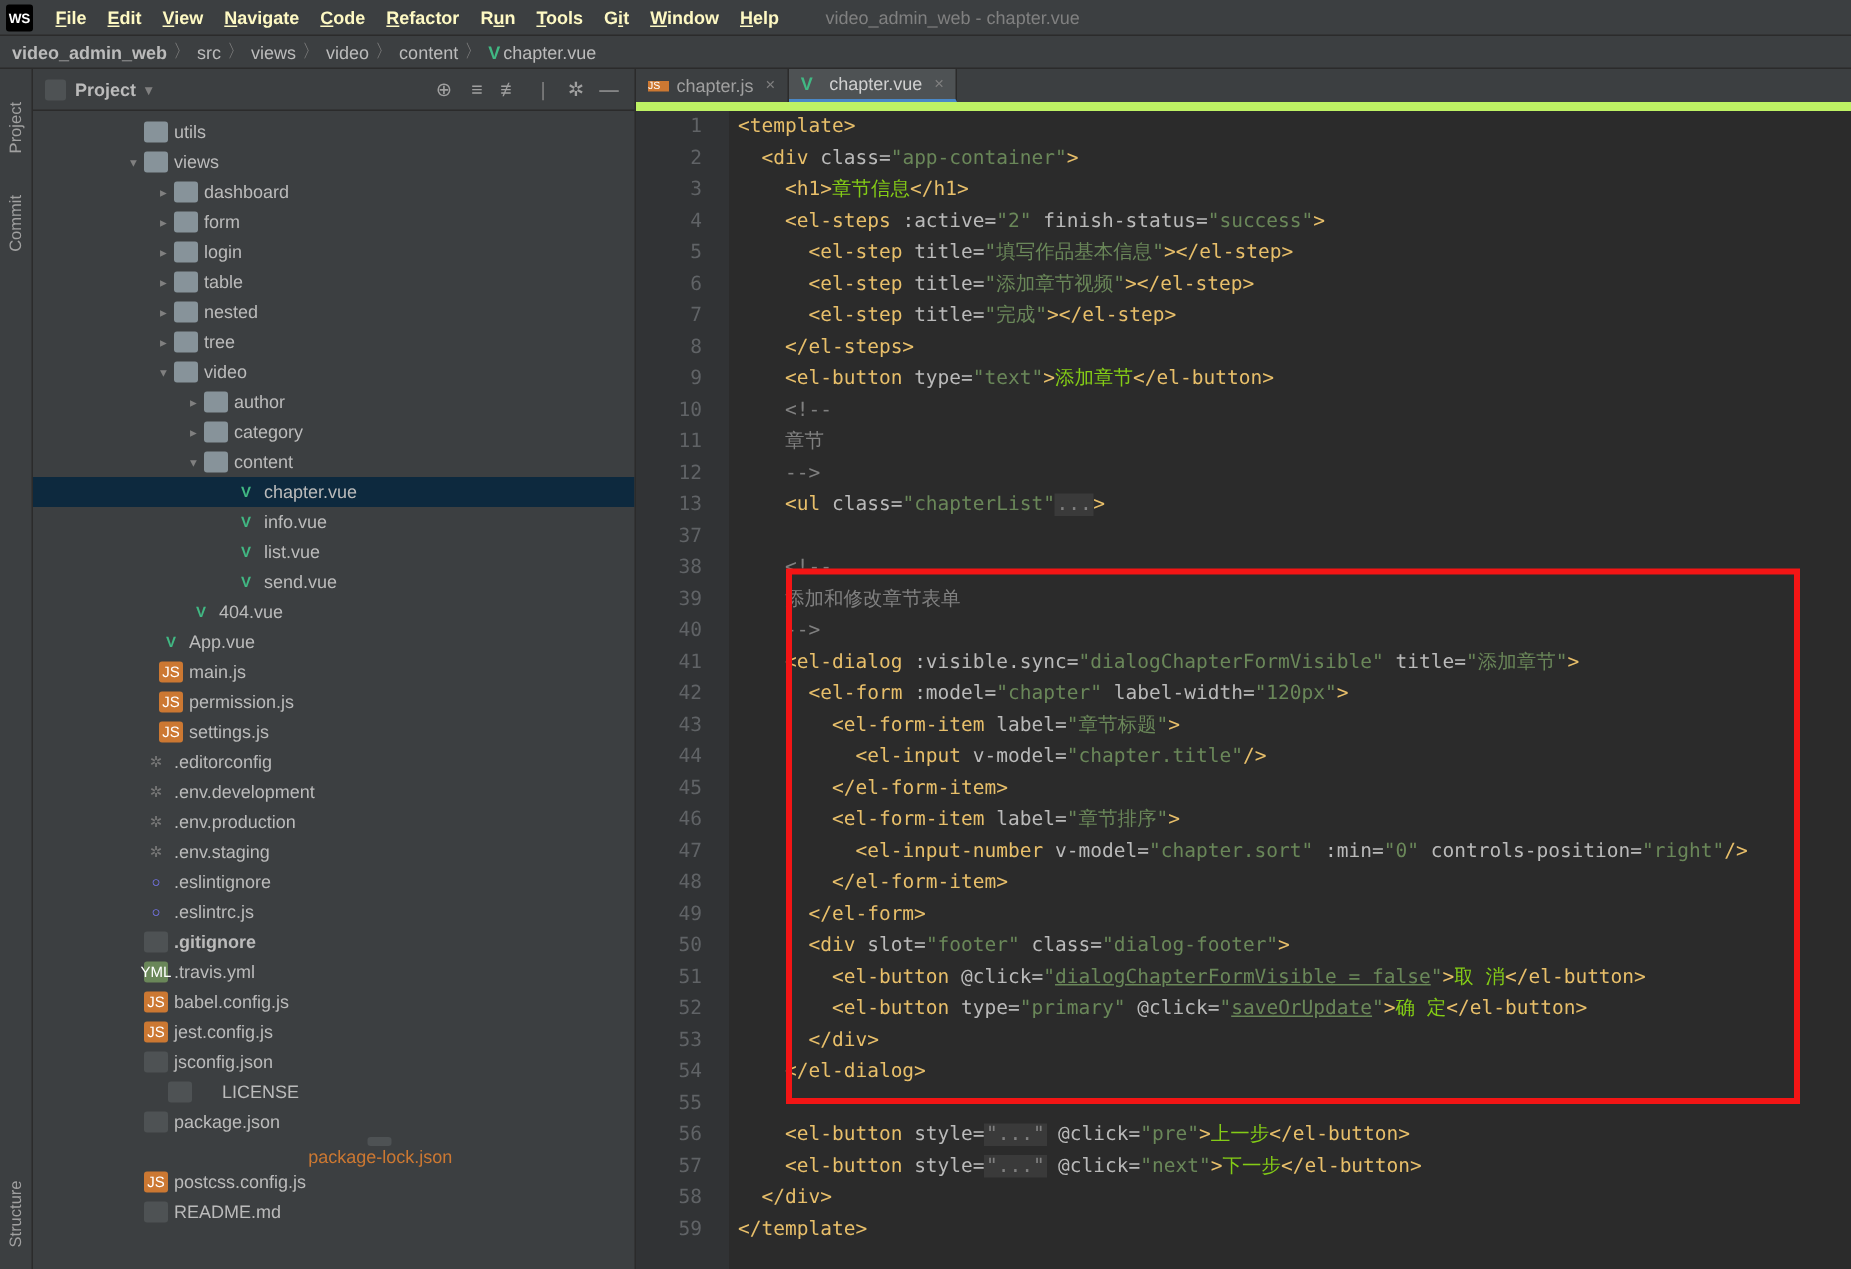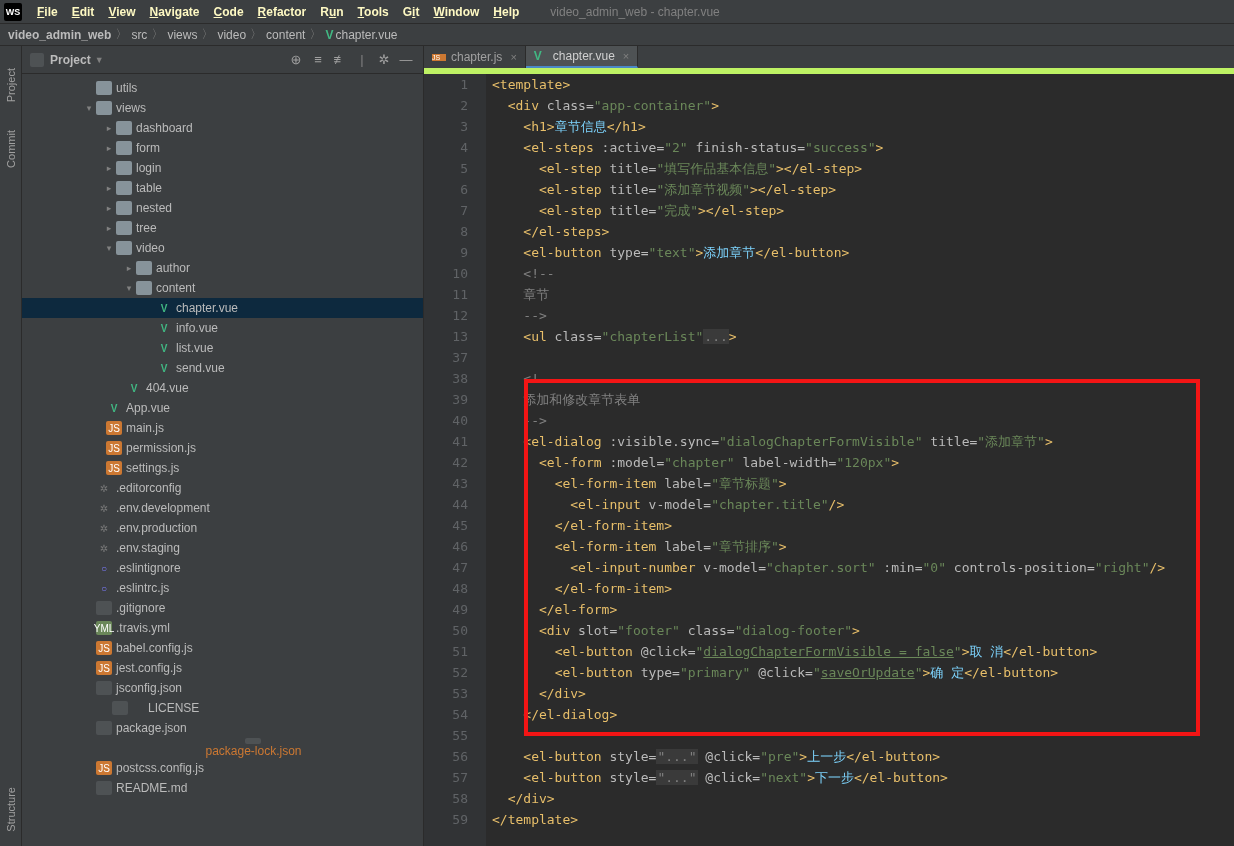--- a/index.html
+++ b/index.html
@@ -49,21 +49,21 @@
   .tab-item .fi { width: 14px; margin-right: 5px; }
   .tab-item .close { margin-left: 8px; color: #808080; font-size: 11px; }
   .editor { flex: 1; display: flex; font-family: "Consolas","Menlo",monospace; font-size: 13px; line-height: 21px; overflow: hidden; position: relative; }
   .gutter { width: 62px; background: #313335; color: #606366; text-align: right; padding: 0 18px 0 0; user-select: none; }
   .gutter .ln { height: 21px; }
   .code { flex: 1; position: relative; padding-left: 6px; color: #a9b7c6; }
   .line { height: 21px; white-space: pre; }
   .tag { color: #e8bf6a; }
   .attr { color: #bababa; }
   .str { color: #6a8759; }
-  .txt { color: #7dd3fc; }
+  .txt { color: #84cc16; }
   .cmt { color: #808080; }
   .fold { background: #3a3a3a; color: #808080; padding: 0 1px; }
   .underline { text-decoration: underline; }
   .red-box { position: absolute; border: 4px solid #f31515; left: 524px; top: 379px; width: 676px; height: 357px; pointer-events: none; }
 </style>
 </head>
 <body>
 
 <div class="menubar">
   <div class="logo">WS</div>
@@ -162,20 +162,25 @@
           <span class="arrow open"></span>
           <span class="fi fi-folder"></span>
           <span class="name">video</span>
         </div>
         <div class="tree-row" style="padding-left: 102px;">
           <span class="arrow closed"></span>
           <span class="fi fi-folder"></span>
           <span class="name">author</span>
         </div>
         <div class="tree-row" style="padding-left: 102px;">
+          <span class="arrow closed"></span>
+          <span class="fi fi-folder"></span>
+          <span class="name">category</span>
+        </div>
+        <div class="tree-row" style="padding-left: 102px;">
           <span class="arrow open"></span>
           <span class="fi fi-folder"></span>
           <span class="name">content</span>
         </div>
         <div class="tree-row selected" style="padding-left: 122px;">
           <span class="arrow none"></span>
           <span class="fi fi-vue">V</span>
           <span class="name">chapter.vue</span>
         </div>
         <div class="tree-row" style="padding-left: 122px;">
@@ -241,21 +246,21 @@
         <div class="tree-row" style="padding-left: 62px;">
           <span class="arrow none"></span>
           <span class="fi fi-eslint">○</span>
           <span class="name">.eslintignore</span>
         </div>
         <div class="tree-row" style="padding-left: 62px;">
           <span class="arrow none"></span>
           <span class="fi fi-eslint">○</span>
           <span class="name">.eslintrc.js</span>
         </div>
-        <div class="tree-row" style="padding-left: 62px;">
+        <div class="tree-row" style="padding-left: 62px; font-weight: bold;">
           <span class="arrow none"></span>
           <span class="fi fi-txt"></span>
           <span class="name">.gitignore</span>
         </div>
         <div class="tree-row" style="padding-left: 62px;">
           <span class="arrow none"></span>
           <span class="fi fi-yml">YML</span>
           <span class="name">.travis.yml</span>
         </div>
         <div class="tree-row" style="padding-left: 62px;">

